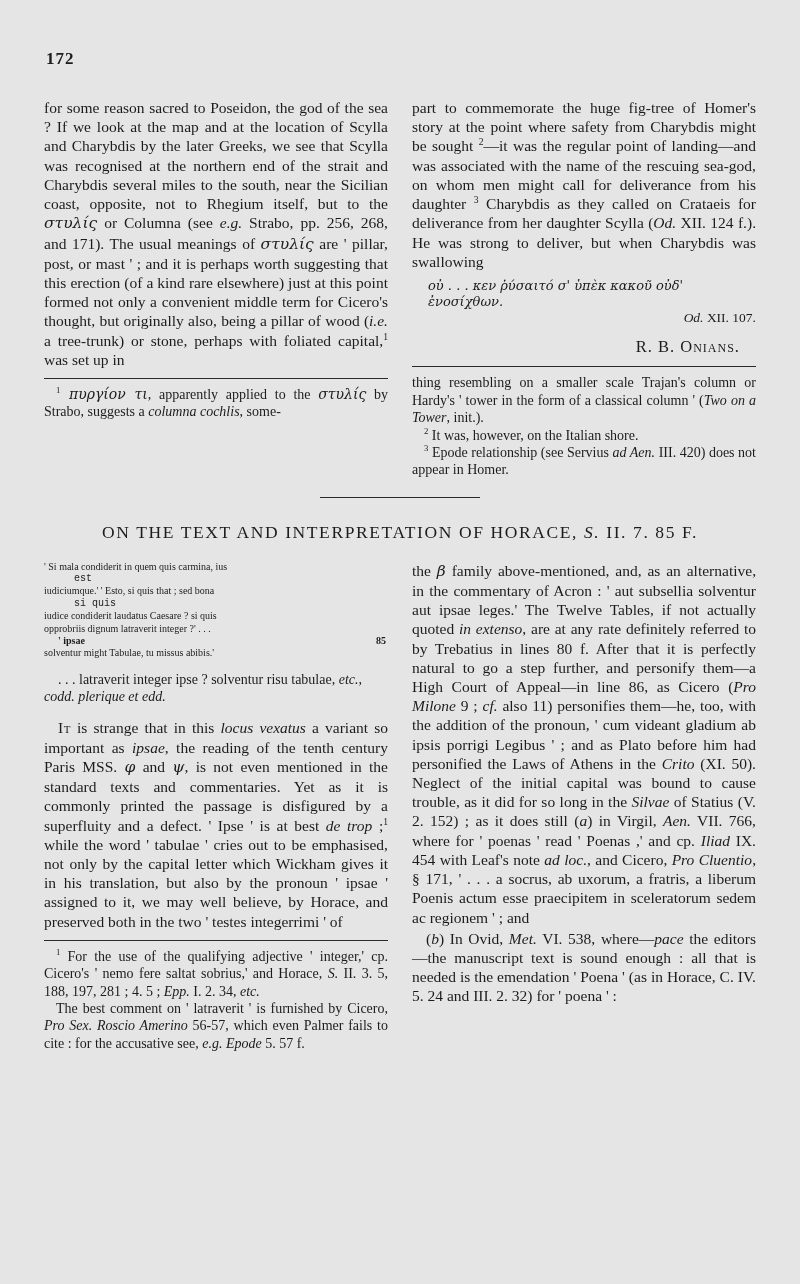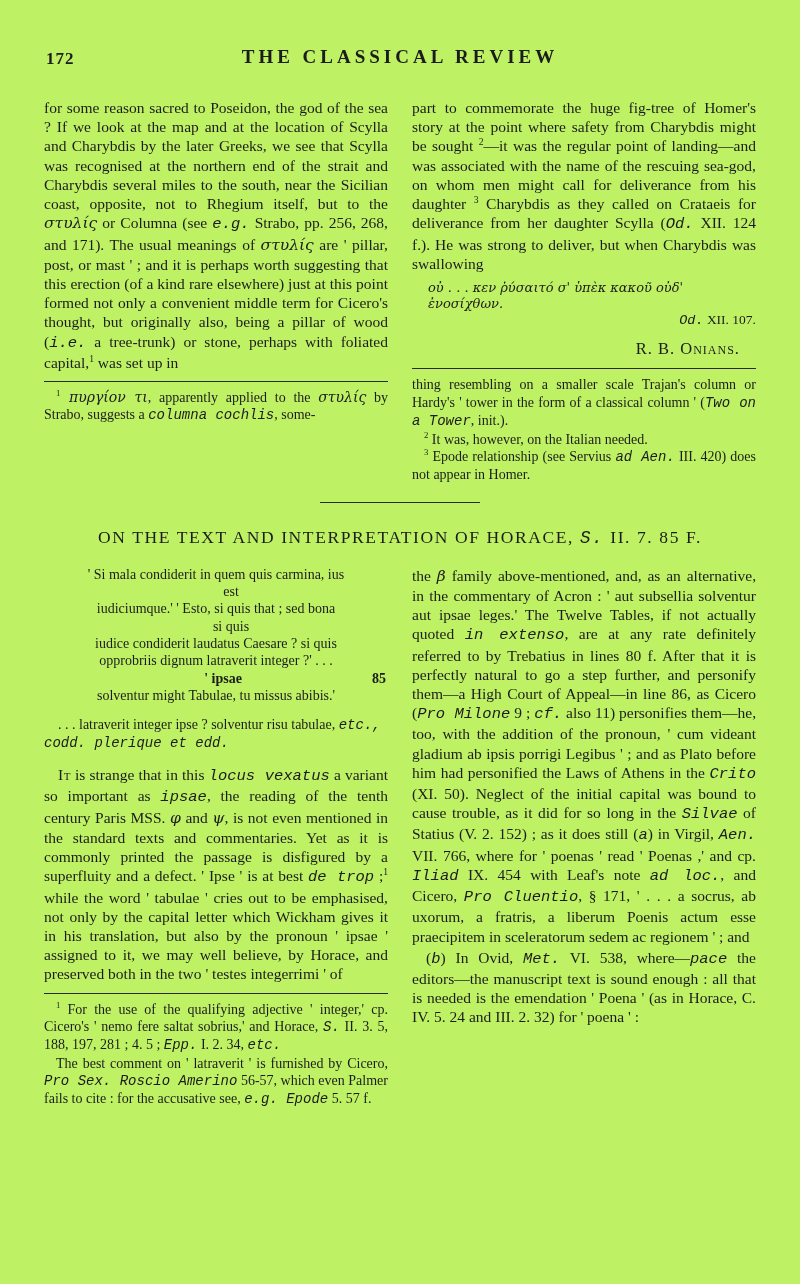--- a/index.html
+++ b/index.html
@@ -1,18 +1,18 @@
 <!DOCTYPE html>
 <html><head>
 <meta charset="utf-8">
 <style>
   html,body{margin:0;padding:0;}
   body{background:#fbfaf6;font-family:"Liberation Serif","DejaVu Serif",serif;color:#1c1c1c;}
   .page{position:relative;width:800px;height:1284px;box-sizing:border-box;
-        padding:46px 44px 0 44px;background:#bef264;overflow:hidden;}
+        padding:46px 44px 0 44px;background:#e5e5e5;overflow:hidden;}
 
   
   .page-header{position:relative;text-align:center;height:28px;}
   .page-number{position:absolute;left:2px;top:3px;font-size:17px;font-weight:700;letter-spacing:1px;}
   .journal-title{display:inline-block;margin:0;font-size:19px;font-weight:700;letter-spacing:4px;}
 
   
   .cols{display:flex;gap:24px;align-items:flex-start;}
   .cols.a1{margin-top:24px;}
   .col{flex:1 1 0;min-width:0;}
@@ -32,59 +32,58 @@
   .signature{margin:11px 16px 6px 0;text-align:right;font-variant:small-caps;
              font-size:16.5px;letter-spacing:1px;}
 
   
   .article-divider{width:160px;border:0;border-top:1.6px solid #2a2a2a;margin:18px auto 0 auto;}
 
   
   .article-title{margin:24px 0 18px 0;text-align:center;font-weight:400;
                  font-size:17.5px;letter-spacing:1.6px;}
 
-  .verse{font-size:14px;line-height:1.24;text-align:center;}
+  .verse{font-size:10px;line-height:1.24;}
   .verse-line{position:relative;}
-  .verse-line.cont{padding-left:30px;}
+  .verse-line.cont{padding-left:30px;font-family:Liberation Mono, monospace;}
   .verse-line.cont-small{padding-left:14px;font-weight:bold;}
   .lineno{position:absolute;right:2px;top:0;}
 
   .apparatus{margin:11px 0 0 0;font-size:14px;line-height:1.24;text-indent:14px;}
   .lead-par{margin-top:13px;}
 
   
-  .r-i{font-style:italic;font-family:Liberation Mono, monospace;}
+  .r-i{font-style:italic;}
   .r-g{font-style:italic;font-family:"DejaVu Serif",serif;}
   .r-sc{font-variant:small-caps;letter-spacing:0.5px;}
   .r-sup{font-size:0.62em;vertical-align:super;line-height:0;}
 </style>
 </head>
 <body>
 
 <div class="page">
 
   <header class="page-header">
     <span class="page-number">172</span>
-    <h1 class="journal-title">THE CLASSICAL REVIEW</h1>
   </header>
 
   <section class="cols a1">
     <div class="col">
       <p class="body-par"><span>for some reason sacred to Poseidon, the god of the sea ?  If we look at the map and at the location of Scylla and Charybdis by the later Greeks, we see that Scylla was recognised at the northern end of the strait and Charybdis several miles to the south, near the Sicilian coast, opposite, not to Rhegium itself, but to the </span><span class="r-g">στυλίς</span><span> or Columna (see </span><span class="r-i">e.g.</span><span> Strabo, pp. 256, 268, and 171).  The usual meanings of </span><span class="r-g">στυλίς</span><span> are ' pillar, post, or mast ' ; and it is perhaps worth suggesting that this erection (of a kind rare elsewhere) just at this point formed not only a convenient middle term for Cicero's thought, but originally also, being a pillar of wood (</span><span class="r-i">i.e.</span><span> a tree-trunk) or stone, perhaps with foliated capital,</span><span class="r-sup">1</span><span> was set up in</span></p>
       <hr class="fn-rule">
       <p class="footnote indent"><span class="r-sup">1</span><span class="r-g"> πυργίον τι</span><span>, apparently applied to the </span><span class="r-g">στυλίς</span><span> by Strabo, suggests a </span><span class="r-i">columna cochlis</span><span>, some-</span></p>
     </div>
     <div class="col">
       <p class="body-par"><span>part to commemorate the huge fig-tree of Homer's story at the point where safety from Charybdis might be sought </span><span class="r-sup">2</span><span>—it was the regular point of landing—and was associated with the name of the rescuing sea-god, on whom men might call for deliverance from his daughter </span><span class="r-sup">3</span><span> Charybdis as they called on Crataeis for deliverance from her daughter Scylla (</span><span class="r-i">Od.</span><span> XII. 124 f.).  He was strong to deliver, but when Charybdis was swallowing</span></p>
       <p class="greek-quote"><span class="r-g">οὐ . . . κεν ῥύσαιτό σ' ὑπὲκ κακοῦ οὐδ' ἐνοσίχθων.</span></p>
       <p class="greek-cite"><span class="r-i">Od.</span><span> XII. 107.</span></p>
       <p class="signature">R. B. Onians.</p>
       <hr class="fn-rule">
       <p class="footnote"><span>thing resembling on a smaller scale Trajan's column or Hardy's ' tower in the form of a classical column ' (</span><span class="r-i">Two on a Tower</span><span>, init.).</span></p>
-      <p class="footnote indent"><span class="r-sup">2</span><span> It was, however, on the Italian needed.</span></p>
+      <p class="footnote indent"><span class="r-sup">2</span><span> It was, however, on the Italian shore.</span></p>
       <p class="footnote indent"><span class="r-sup">3</span><span> Epode relationship (see Servius </span><span class="r-i">ad Aen.</span><span> III. 420) does not appear in Homer.</span></p>
     </div>
   </section>
 
   <hr class="article-divider">
 
   <section>
     <h2 class="article-title"><span>ON THE TEXT AND INTERPRETATION OF HORACE, </span><span class="r-i">S.</span><span> II. 7. 85 F.</span></h2>
 
     <div class="cols">

